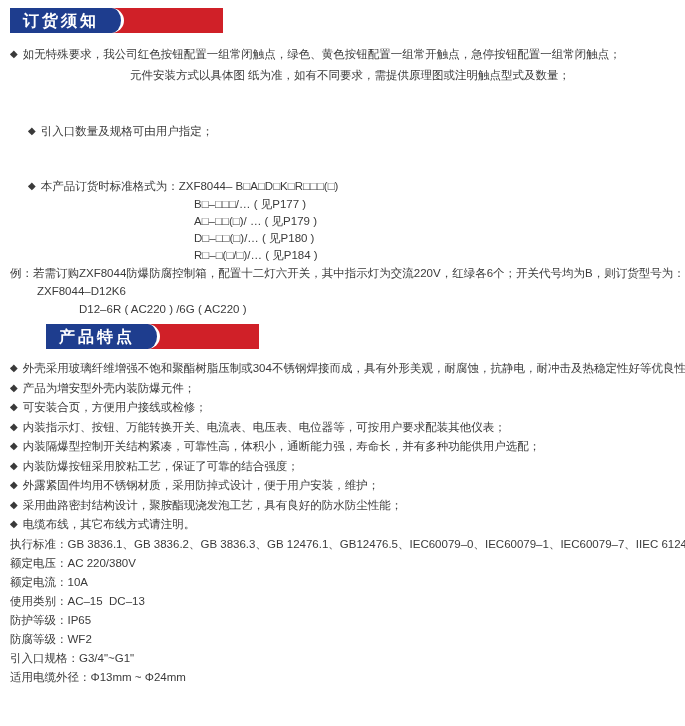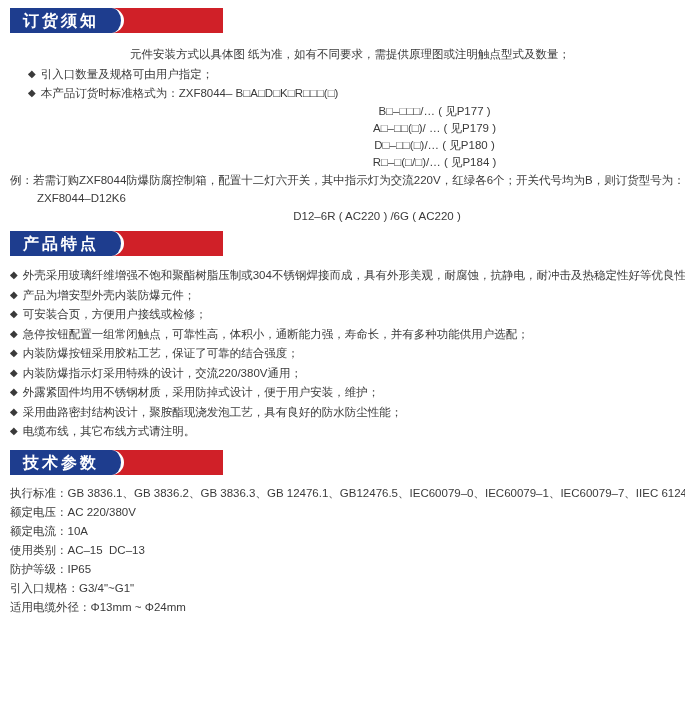--- a/index.html
+++ b/index.html
@@ -23,50 +23,51 @@
     border-right: 3px solid #ffffff;
     border-radius: 0 13px 13px 0;
     color: #ffffff;
     font-size: 16px; font-weight: bold;
     letter-spacing: 3px;
     line-height: 25px;
     padding-left: 13px;
     white-space: nowrap;
   }
   .hd-ordering { margin-bottom: 11px; }
-  .hd-features { margin-top: 6px; margin-bottom: 10px; }
+  .hd-features { margin-top: 6px; margin-bottom: 10px; margin-left: 36px; }
   .hd-tech     { margin-top: 8px; margin-bottom: 9px; }
 
   .row { white-space: pre; font-size: 11.5px; }
   .dia { font-size: 10px; margin-right: 5px; position: relative; top: -1px; }
 
   .note  { line-height: 21px; }
   .note2 { line-height: 21px; padding-left: 15px; text-align: center; }
-  .sub   { line-height: 18px; padding-left: 18px; }
-  .fmt   { line-height: 17px; padding-left: 184px; text-align: center; }
+  .sub   { line-height: 18px; padding-left: 18px; margin-top: 36px; }
+  .fmt   { line-height: 17px; padding-left: 184px; }
   .ex-intro  { line-height: 18px; }
   .ex-model  { line-height: 18px; padding-left: 27px; }
-  .ex-detail { line-height: 18px; padding-left: 69px; text-align: center; }
+  .ex-detail { line-height: 18px; padding-left: 69px; }
   .feat { line-height: 19.5px; }
   .tech { line-height: 19px; }
   .tech-label { }
   .tech-value { }
 </style>
 </head>
 <body style="color: rgb(58, 58, 58);">
 
 <div class="page">
 
   <div class="sec-head hd-ordering">
     <div class="sec-head-red"></div>
     <div class="sec-head-blue">
       <span>订货须知</span>
     </div>
   </div>
 
+  <div class="row note"><span class="dia">◆</span><span>如无特殊要求，我公司红色按钮配置一组常闭触点，绿色、黄色按钮配置一组常开触点，急停按钮配置一组常闭触点；</span></div>
   <div class="row note2"><span>元件安装方式以具体图 纸为准，如有不同要求，需提供原理图或注明触点型式及数量；</span></div>
 
   <div class="row sub"><span class="dia">◆</span><span>引入口数量及规格可由用户指定；</span></div>
   <div class="row sub"><span class="dia">◆</span><span>本产品订货时标准格式为：ZXF8044– B□A□D□K□R□□□(□)</span></div>
 
   <div class="row fmt"><span>B□–□□□/… ( 见P177 )</span></div>
   <div class="row fmt"><span>A□–□□(□)/ … ( 见P179 )</span></div>
   <div class="row fmt"><span>D□–□□(□)/… ( 见P180 )</span></div>
   <div class="row fmt"><span>R□–□(□/□)/… ( 见P184 )</span></div>
 
@@ -77,35 +78,30 @@
   <div class="sec-head hd-features">
     <div class="sec-head-red"></div>
     <div class="sec-head-blue">
       <span>产品特点</span>
     </div>
   </div>
 
   <div class="row feat"><span class="dia">◆</span><span>外壳采用玻璃纤维增强不饱和聚酯树脂压制或304不锈钢焊接而成，具有外形美观，耐腐蚀，抗静电，耐冲击及热稳定性好等优良性能；</span></div>
   <div class="row feat"><span class="dia">◆</span><span>产品为增安型外壳内装防爆元件；</span></div>
   <div class="row feat"><span class="dia">◆</span><span>可安装合页，方便用户接线或检修；</span></div>
-  <div class="row feat"><span class="dia">◆</span><span>急停按钮配置一组常闭触点，可靠性高，体积小，通断能力强，寿命长，并有多种功能供用户选配；</span></div>
+  <div class="row feat"><span class="dia">◆</span><span>内装指示灯、按钮、万能转换开关、电流表、电压表、电位器等，可按用户要求配装其他仪表；</span></div>
+  <div class="row feat"><span class="dia">◆</span><span>内装隔爆型控制开关结构紧凑，可靠性高，体积小，通断能力强，寿命长，并有多种功能供用户选配；</span></div>
   <div class="row feat"><span class="dia">◆</span><span>内装防爆按钮采用胶粘工艺，保证了可靠的结合强度；</span></div>
-  <div class="row feat"><span class="dia">◆</span><span>内装防爆指示灯采用特殊的设计，交流220/380V通用；</span></div>
   <div class="row feat"><span class="dia">◆</span><span>外露紧固件均用不锈钢材质，采用防掉式设计，便于用户安装，维护；</span></div>
   <div class="row feat"><span class="dia">◆</span><span>采用曲路密封结构设计，聚胺酯现浇发泡工艺，具有良好的防水防尘性能；</span></div>
   <div class="row feat"><span class="dia">◆</span><span>电缆布线，其它布线方式请注明。</span></div>
 
-  <div class="sec-head hd-tech">
-    <div class="sec-head-red"></div>
-    <div class="sec-head-blue">
-      <span>技术参数</span>
-    </div>
-  </div>
 
   <div class="row tech"><span class="tech-label">执行标准：</span><span class="tech-value">GB 3836.1、GB 3836.2、GB 3836.3、GB 12476.1、GB12476.5、IEC60079–0、IEC60079–1、IEC60079–7、IIEC 61241–0.</span></div>
   <div class="row tech"><span class="tech-label">额定电压：</span><span class="tech-value">AC 220/380V</span></div>
   <div class="row tech"><span class="tech-label">额定电流：</span><span class="tech-value">10A</span></div>
   <div class="row tech"><span class="tech-label">使用类别：</span><span class="tech-value">AC–15  DC–13</span></div>
   <div class="row tech"><span class="tech-label">防护等级：</span><span class="tech-value">IP65</span></div>
+  <div class="row tech"><span class="tech-label">防腐等级：</span><span class="tech-value">WF2</span></div>
   <div class="row tech"><span class="tech-label">引入口规格：</span><span class="tech-value">G3/4"~G1"</span></div>
   <div class="row tech"><span class="tech-label">适用电缆外径：</span><span class="tech-value">Φ13mm ~ Φ24mm</span></div>
 
 </div>
 
 </body></html>

